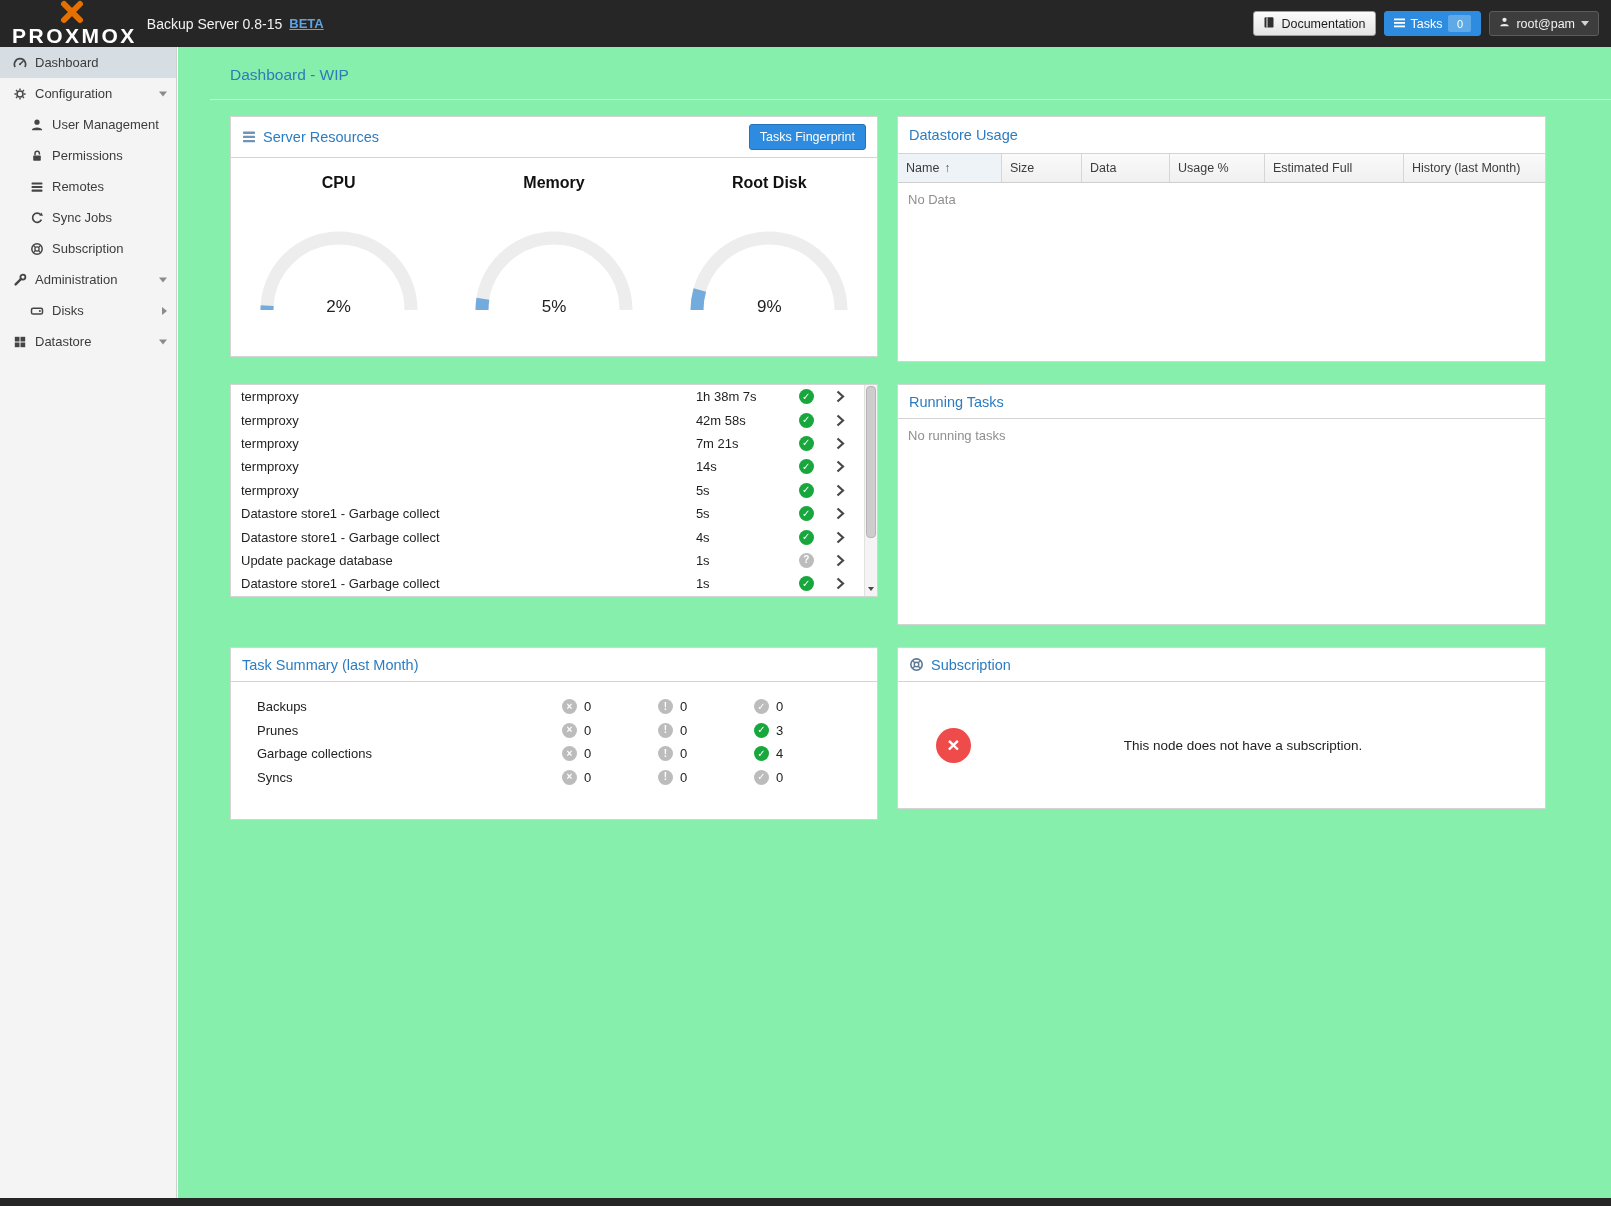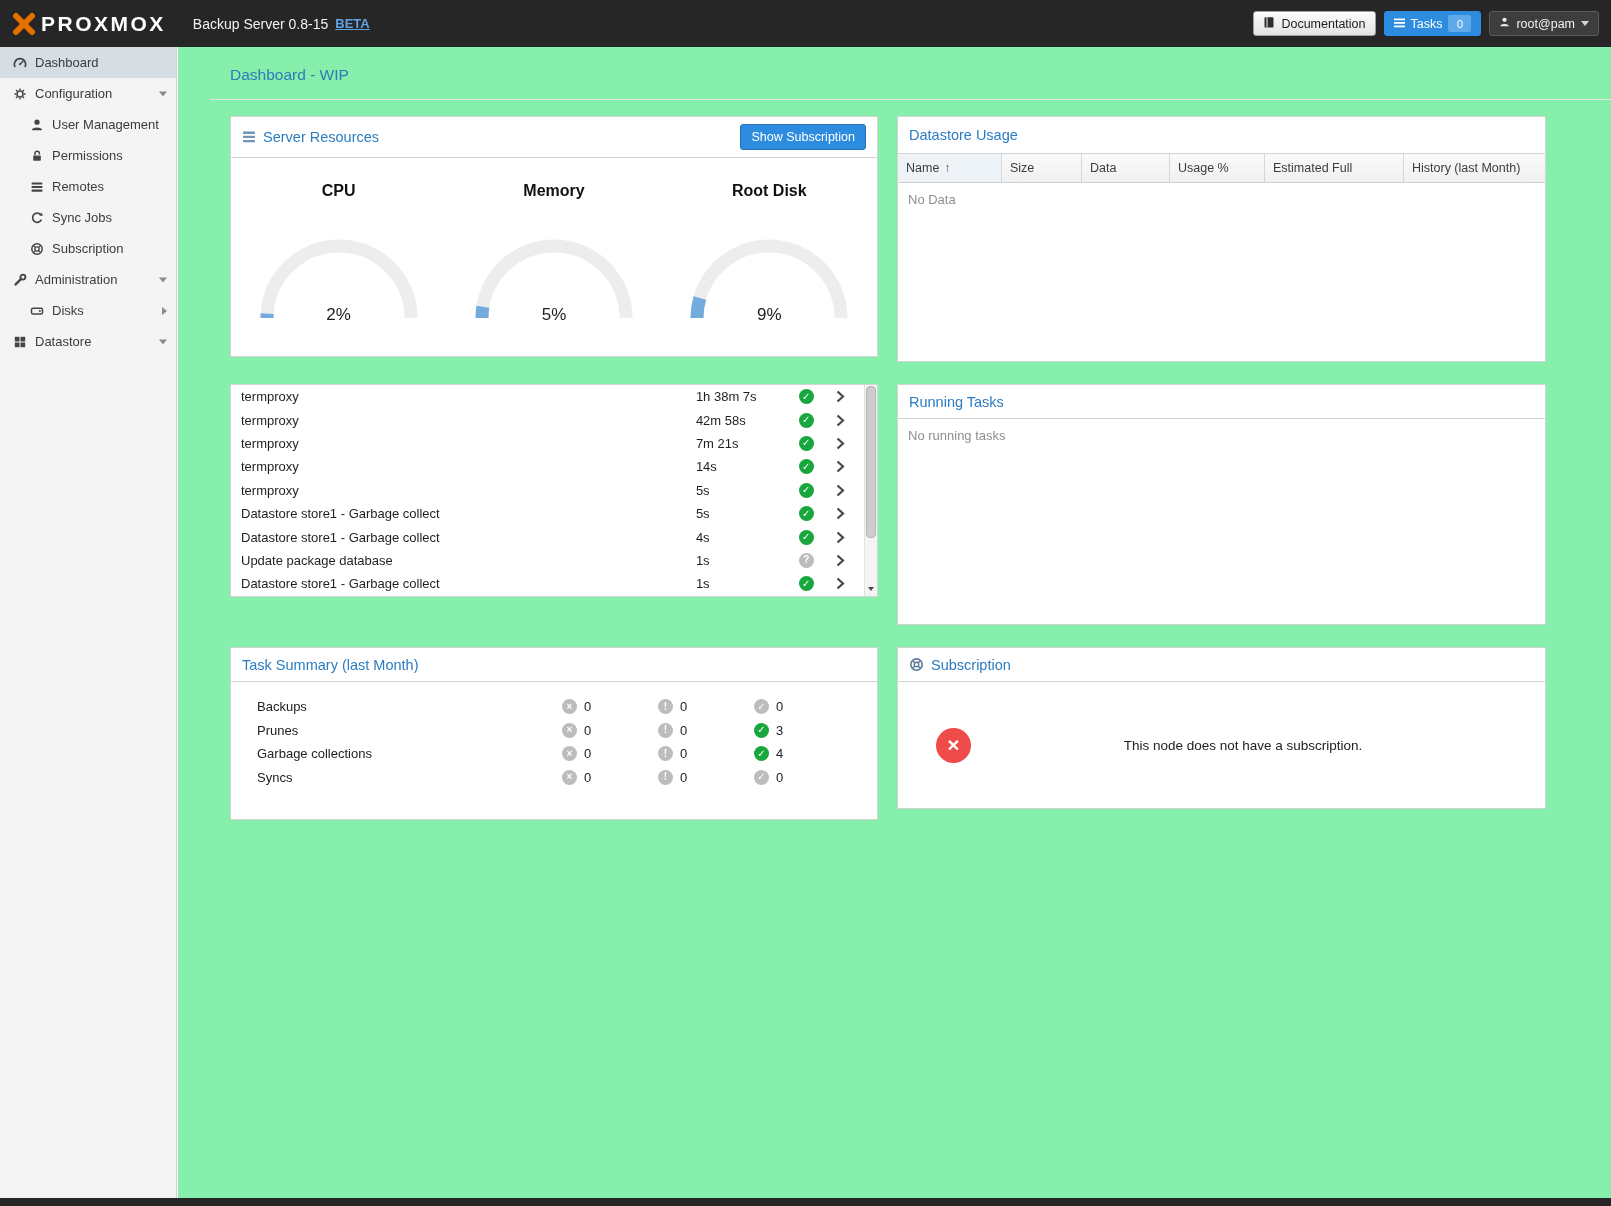--- a/index.html
+++ b/index.html
@@ -3,21 +3,21 @@
 <meta charset="utf-8">
 <style>
   html,body{margin:0;padding:0;}
   body{
     width:1611px;height:1206px;overflow:hidden;background:#fff;
     font-family:"Liberation Sans","DejaVu Sans",sans-serif;
     -webkit-font-smoothing:antialiased;
   }
   
   .topbar{height:47px;background:#262626;display:flex;align-items:center;padding:0 12px;box-sizing:border-box;}
-  .logo{display:flex;align-items:center;margin-right:25px;}
+  .logo{display:flex;align-items:center;margin-right:8px;flex-direction:column;}
   .logo-x{display:flex;align-items:center;margin-right:5px;}
   .brand{color:#fff;font-size:21px;font-weight:bold;letter-spacing:2.5px;}
   .subtitle{color:#f2f2f2;font-size:14px;margin-left:2px;}
   .beta{color:#5fa3e4;font-size:13px;font-weight:bold;text-decoration:underline;margin-left:7px;cursor:pointer;}
   .top-right{margin-left:auto;display:flex;align-items:flex-start;gap:8px;}
   .tbtn{height:25px;display:inline-flex;align-items:center;gap:6px;padding:0 9px;border-radius:3px;font-size:12.5px;cursor:pointer;box-sizing:border-box;}
   .btn-doc{background:linear-gradient(#fcfcfc,#e3e3e3);border:1px solid #9f9f9f;color:#1c1c1c;}
   .btn-tasks{background:var(--button-blue);border:1px solid var(--button-blue);color:#fff;}
   .badge{background:#5ea9e8;color:#fff;min-width:17px;height:17px;border-radius:2px;font-size:11px;display:inline-flex;align-items:center;justify-content:center;padding:0 3px;}
   .btn-user{background:#3d3d3d;border:1px solid #5c5c5c;color:#f1f1f1;}
@@ -38,21 +38,21 @@
   .page-header{padding:19px 20px 15px;border-bottom:1px solid #e3e3e3;font-size:15.5px;color:#2e7bb8;}
   .content{padding:16px 20px;display:grid;grid-template-columns:648px 649px;column-gap:19px;row-gap:22px;align-items:start;}
   
   .panel{border:1px solid #d4d4d4;background:#fff;box-sizing:border-box;}
   .panel-header{display:flex;align-items:center;gap:7px;padding:0 11px;height:36px;color:#2b7cc2;font-size:14.5px;border-bottom:1px solid #d4d4d4;background:#fff;}
   .panel-header .hdr-icon{display:flex;align-items:center;}
   .btn-fingerprint{margin-left:auto;background:var(--button-blue);border:1px solid #2572b8;color:#fff;font-size:12.5px;height:26px;padding:0 10px;border-radius:3px;cursor:pointer;display:flex;align-items:center;}
   
   .gauges-row{display:flex;justify-content:space-around;padding-top:16px;height:182px;}
   .gauge-col{width:210px;text-align:center;}
-  .gauge-title{font-size:16px;font-weight:bold;color:#111;margin-top:8px;margin-bottom:26px;}
+  .gauge-title{font-size:16px;font-weight:bold;color:#111;margin-bottom:26px;}
   .gauge-wrap{position:relative;width:180px;height:97px;margin:0 auto;}
   .gauge-value{position:absolute;bottom:-2px;left:0;width:100%;text-align:center;font-size:17px;color:#222;}
   
   .ds-cols{display:flex;height:28px;background:linear-gradient(#fafafa,#f0f0f0);border-bottom:1px solid #cfcfcf;}
   .ds-col{display:flex;align-items:center;padding:0 8px;font-size:12.5px;color:#3c3c3c;border-right:1px solid #d6d6d6;box-sizing:border-box;cursor:pointer;flex:none;}
   .ds-col.sorted{background:#eef3f8;}
   .ds-col.last{flex:1;border-right:none;}
   .sort-arrow{margin-left:5px;color:#555;font-size:12px;}
   .empty-text{padding:9px 10px;color:#8f8f8f;font-size:13px;}
   
@@ -248,21 +248,21 @@
     <div class="panel">
       <div class="panel-header" style="height:40px;">
         <span class="hdr-icon">
           <svg width="14" height="14" viewBox="0 0 14 14">
               <rect x="1" y="1.6" width="12" height="2.3" rx="0.6" fill="#6f94b5"></rect>
               <rect x="1" y="5.8" width="12" height="2.3" rx="0.6" fill="#6f94b5"></rect>
               <rect x="1" y="10" width="12" height="2.3" rx="0.6" fill="#6f94b5"></rect>
             </svg>
         </span>
         <span>Server Resources</span>
-        <button class="btn-fingerprint">Show Subscription</button>
+        <button class="btn-fingerprint">Tasks Fingerprint</button>
       </div>
       <div class="panel-body server-body">
         <div class="gauges-row" id="gauges-row">
             <div class="gauge-col">
     <div class="gauge-title">CPU</div>
     <div class="gauge-wrap">
       <svg width="180" height="97" viewBox="0 0 180 97">
         <path class="arc-track" d="M 18 92 A 72 72 0 0 1 162 92" fill="none" stroke="#ededed" stroke-width="13"></path>
         <path class="arc-value" d="M 18 92 A 72 72 0 0 1 162 92" fill="none" stroke="#74abdd" stroke-width="13" stroke-dasharray="4.523893421169302 231.1946710584651"></path>
       </svg>

